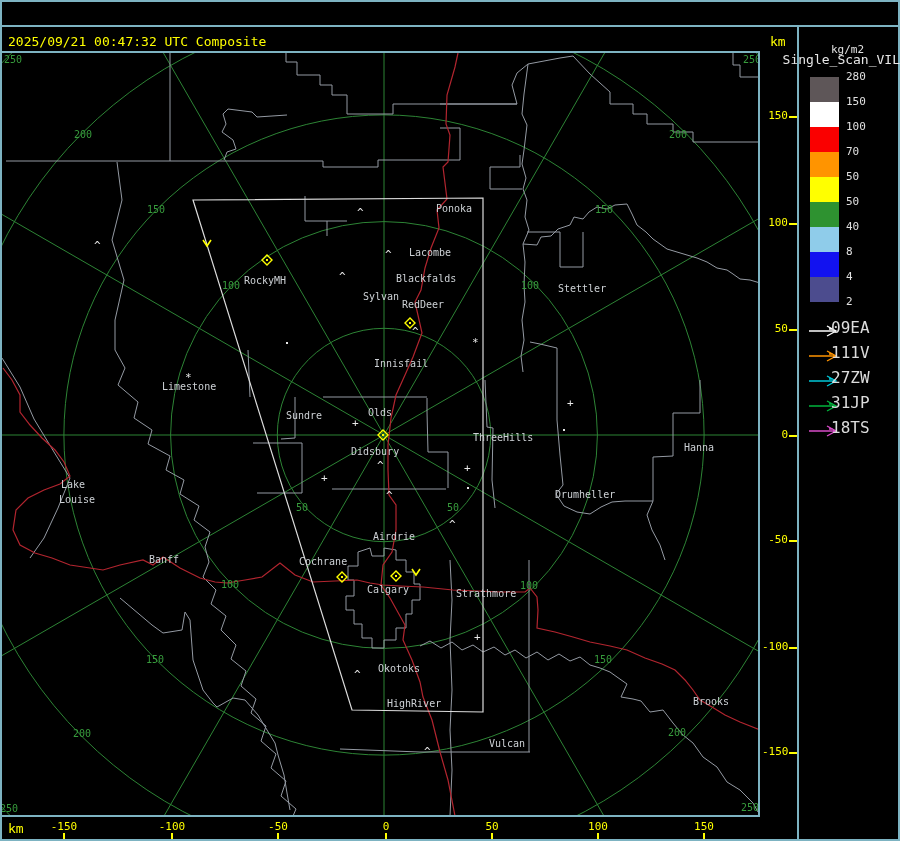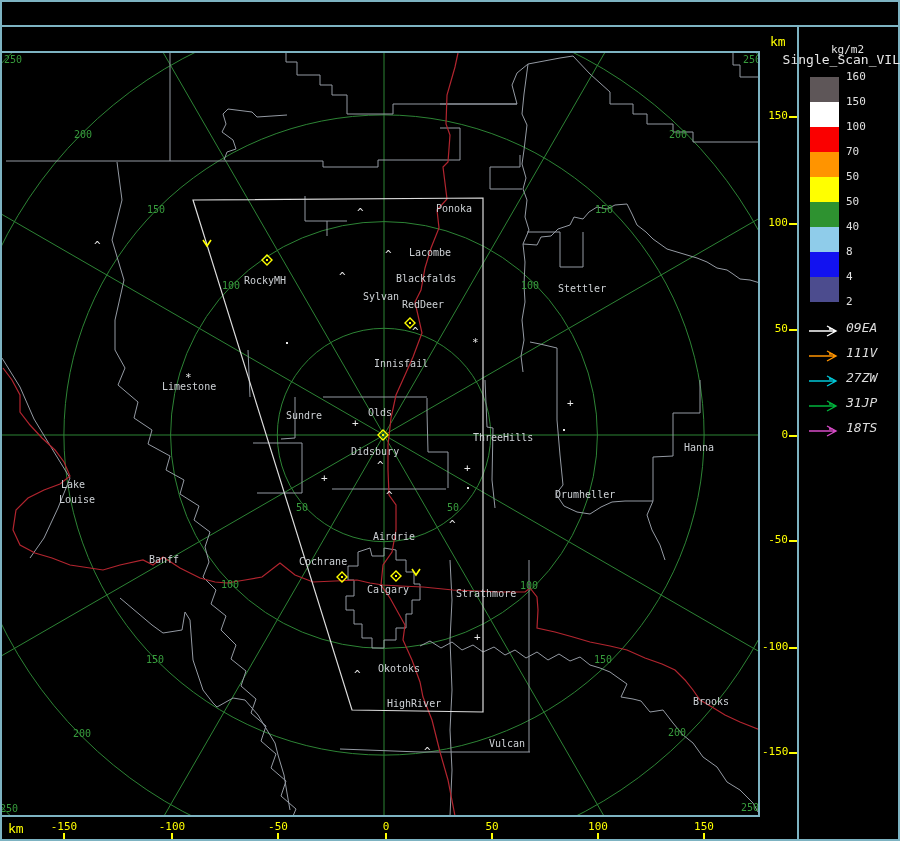--- a/index.html
+++ b/index.html
@@ -25,21 +25,21 @@
   #bottom-axis .lab{position:absolute;width:44px;text-align:center;top:2px;
                     color:var(--yellow);font-size:11px;}
   #bottom-axis .dash{position:absolute;top:15px;width:2px;height:6px;background:var(--yellow);}
   #km-bottom{position:absolute;left:8px;top:3px;color:var(--yellow);font-size:13px;}
   #legend{position:absolute;left:797px;top:27px;width:103px;height:812px;
           border-left:2px solid var(--frame);}
   #legend-unit{position:absolute;left:32px;top:16px;color:#e0e0e0;font-size:11px;}
   .lblock{position:absolute;left:11px;width:29px;height:25px;}
   .lval{position:absolute;left:47px;width:40px;color:#e0e0e0;font-size:11px;height:16px;line-height:16px;}
   .trk-arrow{position:absolute;left:9px;width:32px;height:12px;}
-  .trk-lab{position:absolute;left:47px;width:46px;color:#dcdcdc;font-size:13px;height:16px;line-height:16px;font-style:italic;}
+  .trk-lab{position:absolute;left:32px;width:46px;color:#dcdcdc;font-size:16px;height:16px;line-height:16px;}
   .ring{stroke:var(--green);fill:none;stroke-width:1;}
   .ringlab{fill:var(--greenlab);font-size:10px;}
   .county{stroke:var(--county);fill:none;stroke-width:1;}
   .road{stroke:var(--road);fill:none;stroke-width:1.2;}
   .scan{stroke:var(--scan);fill:none;stroke-width:1.2;}
   .city{fill:var(--citycol);font-size:10px;}
   .wmark{fill:#e9e9e9;font-size:11px;}
   .ydia{stroke:var(--yellow);fill:none;stroke-width:1.4;}
   .yvee{stroke:var(--yellow);fill:none;stroke-width:1.6;}
 </style>
@@ -47,20 +47,21 @@
 <body>
 
 <div id="app">
   <div class="edge" id="b-top"></div>
   <div class="edge" id="b-bottom"></div>
   <div class="edge" id="b-left"></div>
   <div class="edge" id="b-right"></div>
   <div class="edge" id="title-sep"></div>
 
   <div id="titlebar">Single_Scan_VIL</div>
+  <div id="timestamp">2025/09/21 00:47:32 UTC Composite</div>
   <div id="km-top">km</div>
 
   <div id="map-frame">
     <svg id="mapsvg" width="756" height="762" viewBox="0 0 756 762">
       <g transform="translate(-2,-53)">
           <circle cx="384" cy="435" r="106.69999999999999" class="ring"></circle>
           <circle cx="384" cy="435" r="213.39999999999998" class="ring"></circle>
           <circle cx="384" cy="435" r="320.09999999999997" class="ring"></circle>
           <circle cx="384" cy="435" r="426.79999999999995" class="ring"></circle>
           <circle cx="384" cy="435" r="533.5" class="ring"></circle>
@@ -213,21 +214,21 @@
       <div class="dash" style="left: 491px;"></div>
       <div class="lab" style="left: 576px;">100</div>
       <div class="dash" style="left: 597px;"></div>
       <div class="lab" style="left: 682px;">150</div>
       <div class="dash" style="left: 703px;"></div>
     </div>
 
   <div id="legend">
     <div id="legend-unit">kg/m2</div>
   <div class="lblock" style="top: 50px; background: rgb(94, 86, 88);"></div>
-      <div class="lval" style="top: 42px;">160</div>
+      <div class="lval" style="top: 42px;">280</div>
       <div class="lblock" style="top: 75px; background: rgb(255, 255, 255);"></div>
       <div class="lval" style="top: 67px;">150</div>
       <div class="lblock" style="top: 100px; background: rgb(250, 0, 0);"></div>
       <div class="lval" style="top: 92px;">100</div>
       <div class="lblock" style="top: 125px; background: rgb(255, 148, 0);"></div>
       <div class="lval" style="top: 117px;">70</div>
       <div class="lblock" style="top: 150px; background: rgb(255, 255, 0);"></div>
       <div class="lval" style="top: 142px;">50</div>
       <div class="lblock" style="top: 175px; background: rgb(46, 146, 48);"></div>
       <div class="lval" style="top: 167px;">50</div>

